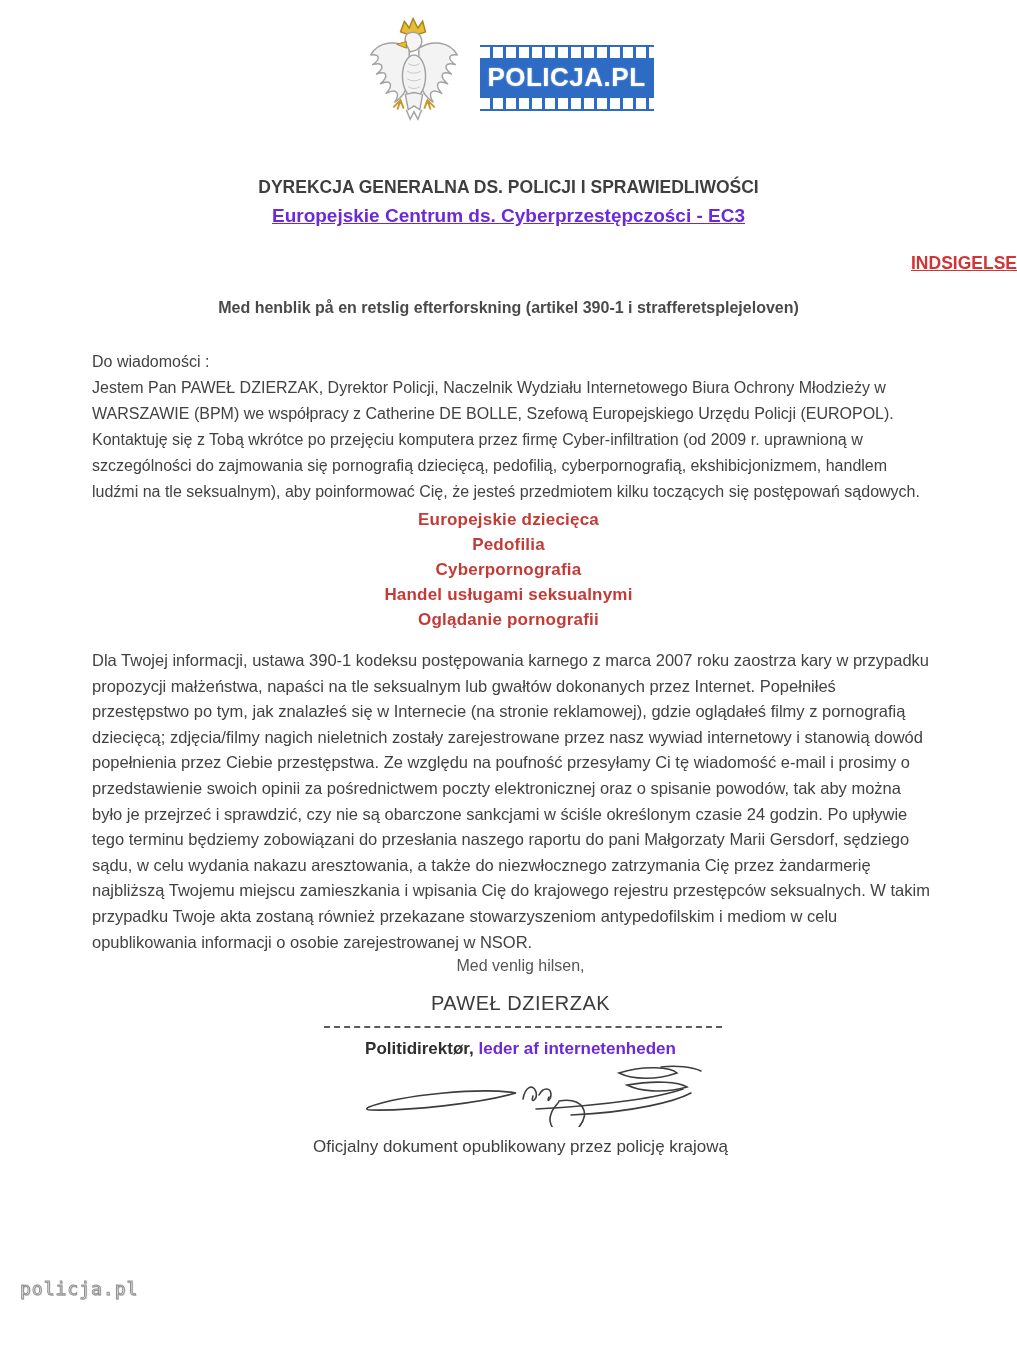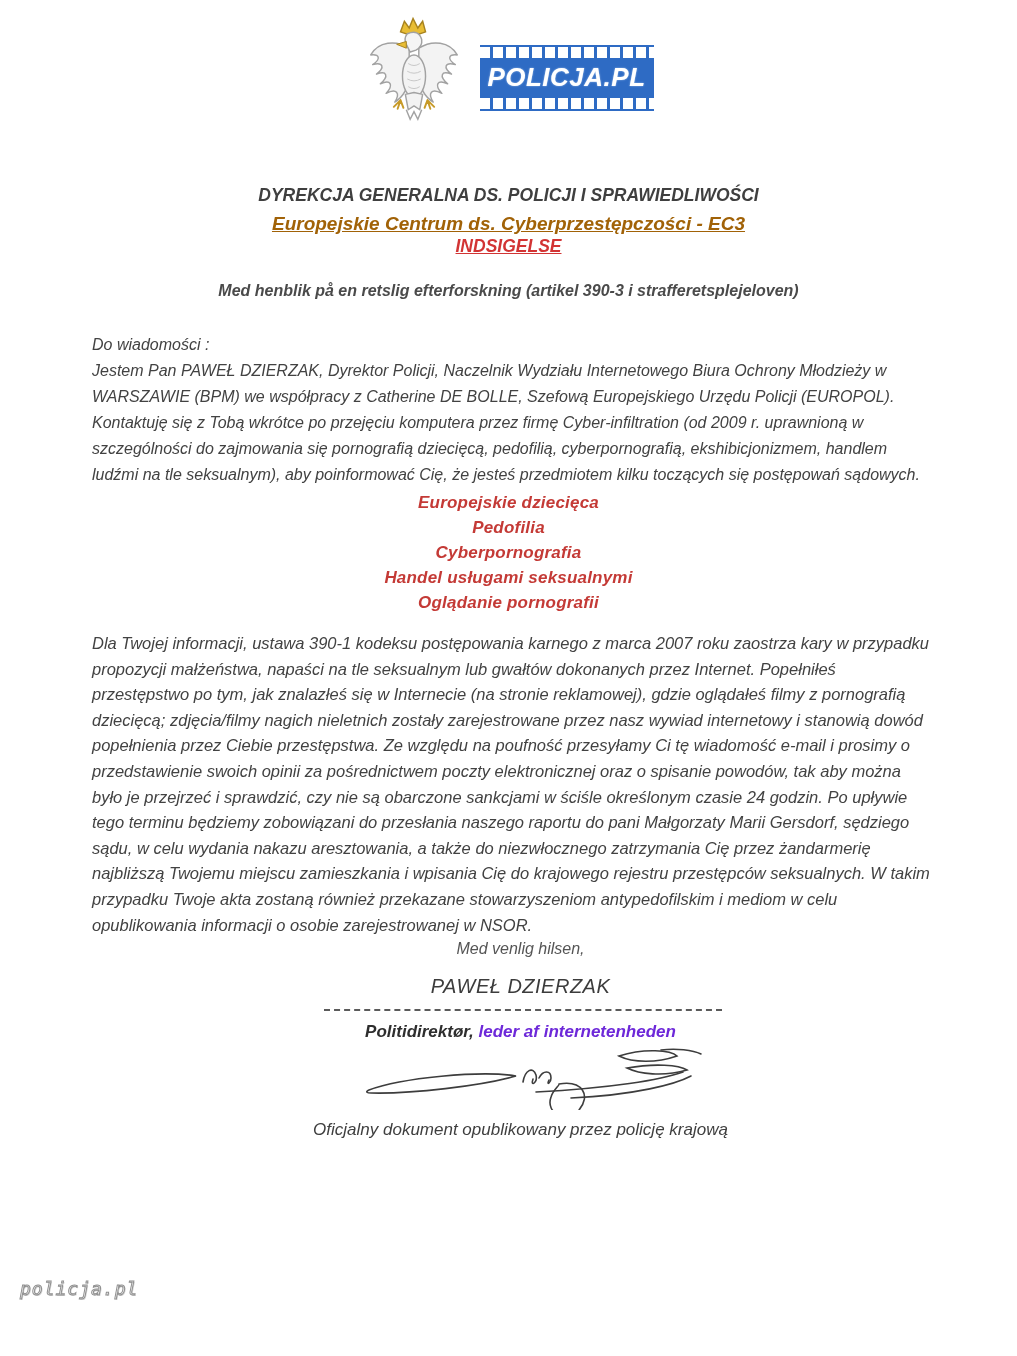--- a/index.html
+++ b/index.html
@@ -3,21 +3,20 @@
 <meta charset="utf-8">
 <style>
   html,body { margin:0; padding:0; background:#ffffff; }
   .page {
     position:relative;
     width:1017px; height:1315px;
     background:#ffffff;
     font-family:"Liberation Sans", sans-serif;
     color:#3f3f3f;
     overflow:hidden;
-    font-style:italic;
   }
   
   .logo-row {
     display:flex; align-items:center; justify-content:center;
     padding-top:10px; height:135px; gap:16px;
   }
   .eagle { width:100px; height:130px; }
   .banner { width:174px; }
   .sprockets {
     height:11px;
@@ -27,27 +26,27 @@
   }
   .banner-mid {
     height:36px; background:#2e6bc4;
     display:flex; align-items:center; justify-content:center;
     color:#ffffff; font-weight:bold; font-size:26px; letter-spacing:0.5px;
     text-shadow:0 0 2px rgba(220,235,255,.65);
   }
   
   .hdr { text-align:center; font-weight:bold; color:#3f3f3f; }
   .hdr-line { font-size:17.5px; line-height:24px; }
-  .hdr-first { margin-top:38px; }
+  .hdr-first { margin-top:30px; }
   .hdr-blue {
     margin-top:5px; font-size:19px; line-height:24px;
-    color:#a16207; text-decoration:underline; display:inline-block;
+    color:#6d28d9; text-decoration:underline; display:inline-block;
   }
   .hdr-blue-wrap { text-align:center; }
-  .hdr-red-wrap { text-align:center; margin-top:0; }
+  .hdr-red-wrap { text-align:right; margin-top:25px; }
   .hdr-red {
     display:inline-block; font-size:17.5px; font-weight:bold;
     color:#d23434; text-decoration:underline;
   }
   .subtitle {
     margin-top:25px; text-align:center;
     font-weight:bold; font-size:16px; color:#4a4a4a;
   }
   
   .body-block { margin:32px 87px 0 92px; font-size:16px; line-height:26px; color:#424242; }
@@ -123,21 +122,21 @@
     </div>
   </div>
 
   <div class="hdr hdr-line hdr-first">DYREKCJA GENERALNA DS. POLICJI I SPRAWIEDLIWOŚCI</div>
   <div class="hdr-blue-wrap">
     <span class="hdr hdr-blue">Europejskie Centrum ds. Cyberprzestępczości - EC3</span>
   </div>
   <div class="hdr-red-wrap">
     <span class="hdr-red">INDSIGELSE</span>
   </div>
-  <div class="subtitle">Med henblik på en retslig efterforskning (artikel 390-3 i strafferetsplejeloven)</div>
+  <div class="subtitle">Med henblik på en retslig efterforskning (artikel 390-1 i strafferetsplejeloven)</div>
 
   <div class="body-block">
     <div class="to-label">Do wiadomości :</div>
     <div class="para">Jestem Pan PAWEŁ DZIERZAK, Dyrektor Policji, Naczelnik Wydziału Internetowego Biura Ochrony Młodzieży w WARSZAWIE (BPM) we współpracy z Catherine DE BOLLE, Szefową Europejskiego Urzędu Policji (EUROPOL). Kontaktuję się z Tobą wkrótce po przejęciu komputera przez firmę Cyber-infiltration (od 2009 r. uprawnioną w szczególności do zajmowania się pornografią dziecięcą, pedofilią, cyberpornografią, ekshibicjonizmem, handlem ludźmi na tle seksualnym), aby poinformować Cię, że jesteś przedmiotem kilku toczących się postępowań sądowych.</div>
   </div>
 
   <div class="accusations">
     <div class="accusation">Europejskie dziecięca</div>
     <div class="accusation">Pedofilia</div>
     <div class="accusation">Cyberpornografia</div>

